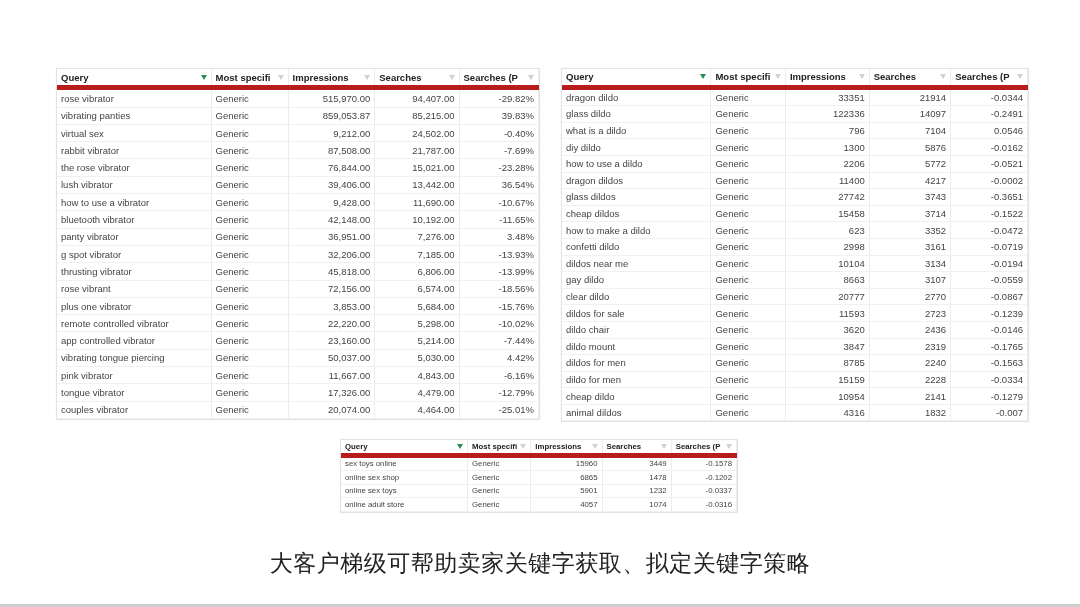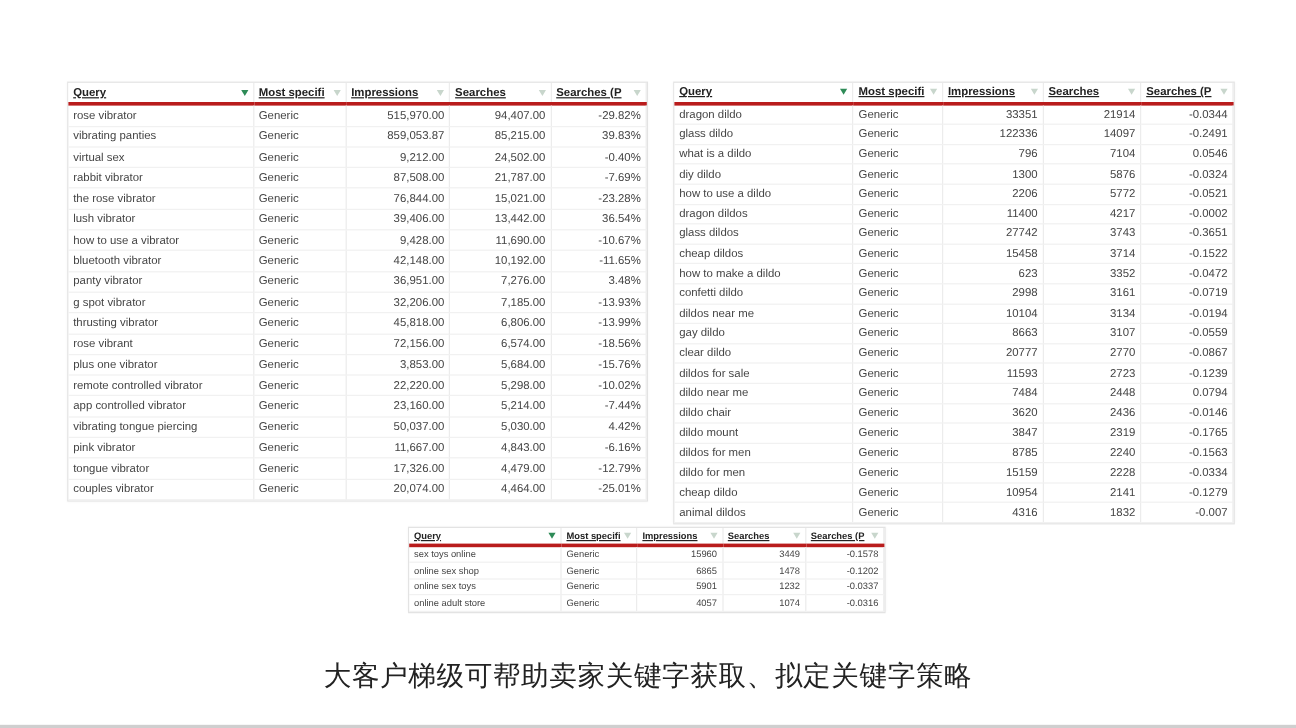--- a/index.html
+++ b/index.html
@@ -10,21 +10,21 @@
   .sheet {
     position:absolute; background:#fff;
     border:1px solid #e3e3e3; box-shadow:0 0 2px rgba(0,0,0,0.04);
   }
   table { border-collapse:collapse; width:100%; table-layout:fixed; }
   th, td {
     border-right:1px solid #ececec; border-bottom:1px solid #f1f1f1;
     padding:0 4px; white-space:nowrap; overflow:hidden; text-overflow:clip;
     font-size:9.5px; color:#444;
   }
-  th { font-weight:bold; color:#222; text-align:left; background:#fff; border-bottom:3px solid #b91c1c;text-decoration:underline; }
+  th { font-weight:bold; color:#222; text-align:left; background:#fff; border-bottom:5px solid #b91c1c; }
   th .hd { display:flex; justify-content:space-between; align-items:center; }
   td.num { text-align:right; }
   .filt { display:inline-block; width:0; height:0; border-left:3px solid transparent; border-right:3px solid transparent; border-top:5px solid #c8d6cc; margin-left:3px; position:relative; }
   .filt::after { content:""; position:absolute; left:-1px; top:-1px; width:2px; height:3px; background:inherit; }
   .filt.active { border-top-color:#2e8b57; }
 
   #t1 { left:56px; top:68px; width:482px; }
   #t1 th, #t1 td { height:16.3px; }
   #t2 { left:561px; top:68px; width:466px; }
   #t2 th, #t2 td { height:15.6px; }
@@ -283,21 +283,21 @@
           <td>Generic</td>
           <td class="num">796</td>
           <td class="num">7104</td>
           <td class="num">0.0546</td>
         </tr>
         <tr>
           <td>diy dildo</td>
           <td>Generic</td>
           <td class="num">1300</td>
           <td class="num">5876</td>
-          <td class="num">-0.0324</td>
+          <td class="num">-0.0162</td>
         </tr>
         <tr>
           <td>how to use a dildo</td>
           <td>Generic</td>
           <td class="num">2206</td>
           <td class="num">5772</td>
           <td class="num">-0.0521</td>
         </tr>
         <tr>
           <td>dragon dildos</td>
@@ -354,27 +354,20 @@
           <td class="num">20777</td>
           <td class="num">2770</td>
           <td class="num">-0.0867</td>
         </tr>
         <tr>
           <td>dildos for sale</td>
           <td>Generic</td>
           <td class="num">11593</td>
           <td class="num">2723</td>
           <td class="num">-0.1239</td>
-        </tr>
-        <tr>
-          <td>dildo near me</td>
-          <td>Generic</td>
-          <td class="num">7484</td>
-          <td class="num">2448</td>
-          <td class="num">0.0794</td>
         </tr>
         <tr>
           <td>dildo chair</td>
           <td>Generic</td>
           <td class="num">3620</td>
           <td class="num">2436</td>
           <td class="num">-0.0146</td>
         </tr>
         <tr>
           <td>dildo mount</td>

